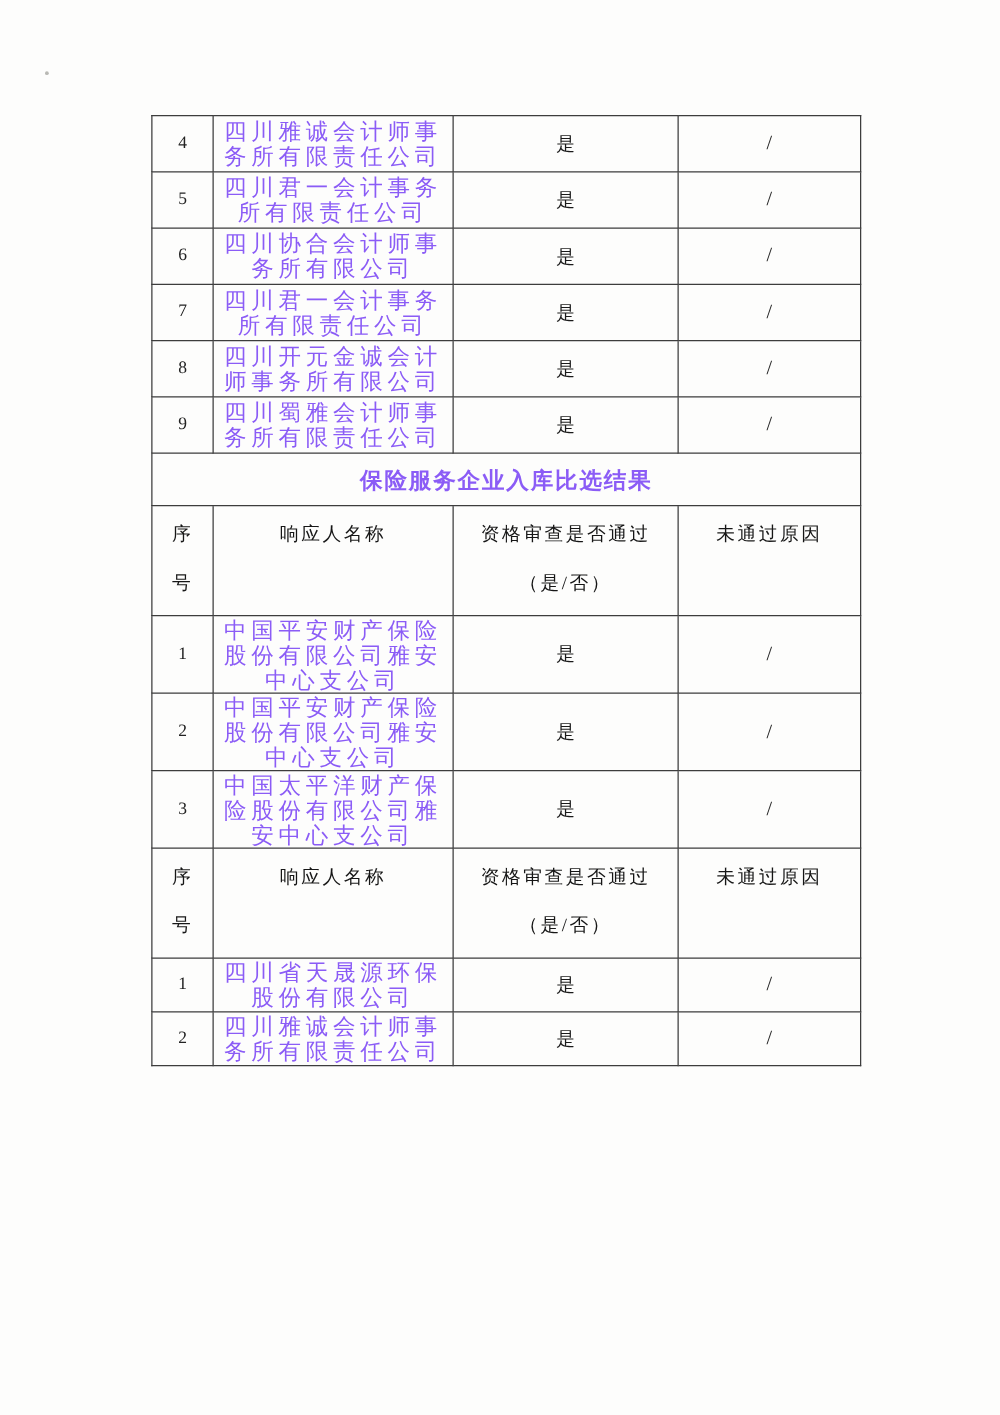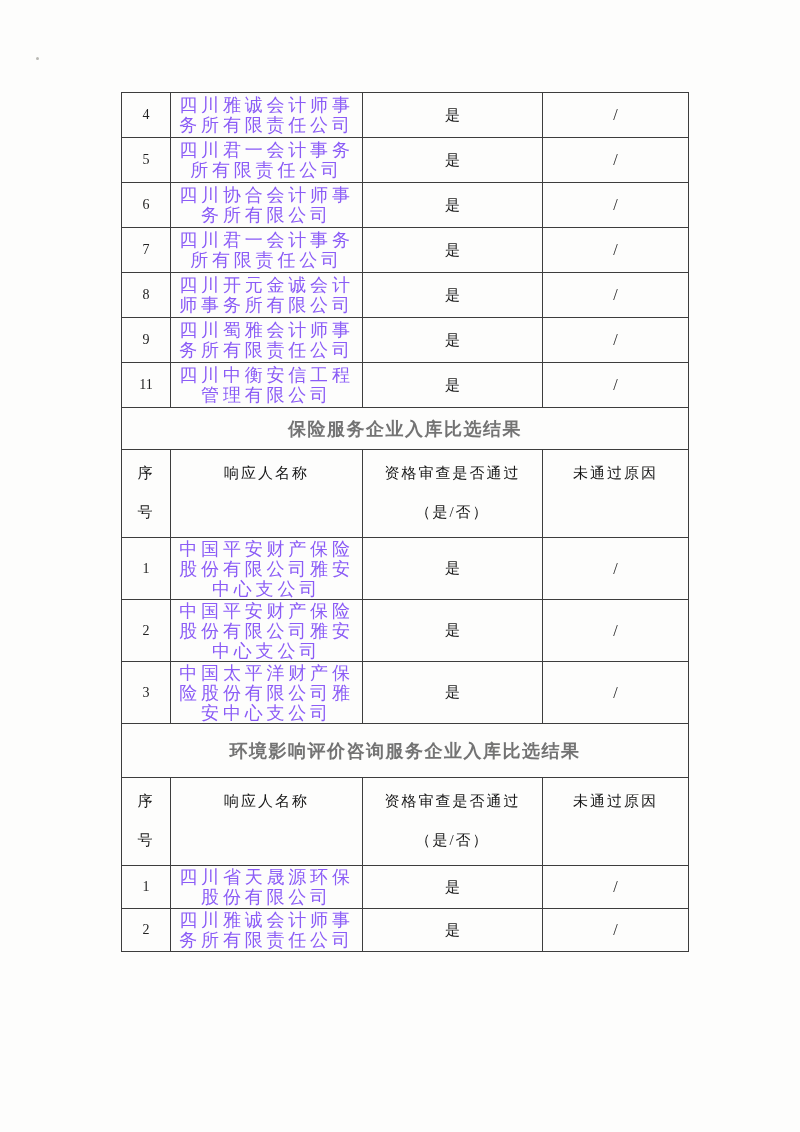--- a/index.html
+++ b/index.html
@@ -23,21 +23,21 @@
   tr.h62{height:62px;} tr.h54{height:54px;} tr.h43{height:43px;}
   .no-cell{font-size:14px;color:#222;}
   .name-cell{
     text-align:left;padding:2px 2px 2px 9px;
     font-size:18px;letter-spacing:3.8px;line-height:20px;color:#8b5cf6;
   }
   .yes-cell{font-size:15px;color:#1a1a1a;}
   .slash-cell{font-size:16px;color:#1a1a1a;}
   .section-title-cell{
     font-family:"Liberation Sans", sans-serif;
-    font-weight:bold;font-size:18px;letter-spacing:1.5px;color:#737373;
+    font-weight:bold;font-size:18px;letter-spacing:1.5px;color:#8b5cf6;
   }
   .col-hdr{
     vertical-align:top !important;
     padding-top:4px !important;
     font-size:15px;letter-spacing:2px;
     line-height:39px;white-space:pre-line;color:#161616;
   }
 </style>
 </head>
 <body>
@@ -83,26 +83,20 @@
         <td class="name-cell">四川开元金诚会计师事务所有限公司</td>
         <td class="yes-cell">是</td>
         <td class="slash-cell">/</td>
       </tr>
       <tr class="h45">
         <td class="no-cell">9</td>
         <td class="name-cell">四川蜀雅会计师事务所有限责任公司</td>
         <td class="yes-cell">是</td>
         <td class="slash-cell">/</td>
       </tr>
-      <tr class="h45">
-        <td class="no-cell">11</td>
-        <td class="name-cell">四川中衡安信工程管理有限公司</td>
-        <td class="yes-cell">是</td>
-        <td class="slash-cell">/</td>
-      </tr>
 
       <tr class="h42">
         <td colspan="4" class="section-title-cell">保险服务企业入库比选结果</td>
       </tr>
       <tr class="h88">
         <td class="col-hdr">序
 号</td>
         <td class="col-hdr">响应人名称</td>
         <td class="col-hdr">资格审查是否通过
 （是/否）</td>
@@ -120,23 +114,20 @@
         <td class="yes-cell">是</td>
         <td class="slash-cell">/</td>
       </tr>
       <tr class="h62">
         <td class="no-cell">3</td>
         <td class="name-cell">中国太平洋财产保险股份有限公司雅安中心支公司</td>
         <td class="yes-cell">是</td>
         <td class="slash-cell">/</td>
       </tr>
 
-      <tr class="h54">
-        <td colspan="4" class="section-title-cell">环境影响评价咨询服务企业入库比选结果</td>
-      </tr>
       <tr class="h88">
         <td class="col-hdr">序
 号</td>
         <td class="col-hdr">响应人名称</td>
         <td class="col-hdr">资格审查是否通过
 （是/否）</td>
         <td class="col-hdr">未通过原因</td>
       </tr>
       <tr class="h43">
         <td class="no-cell">1</td>

